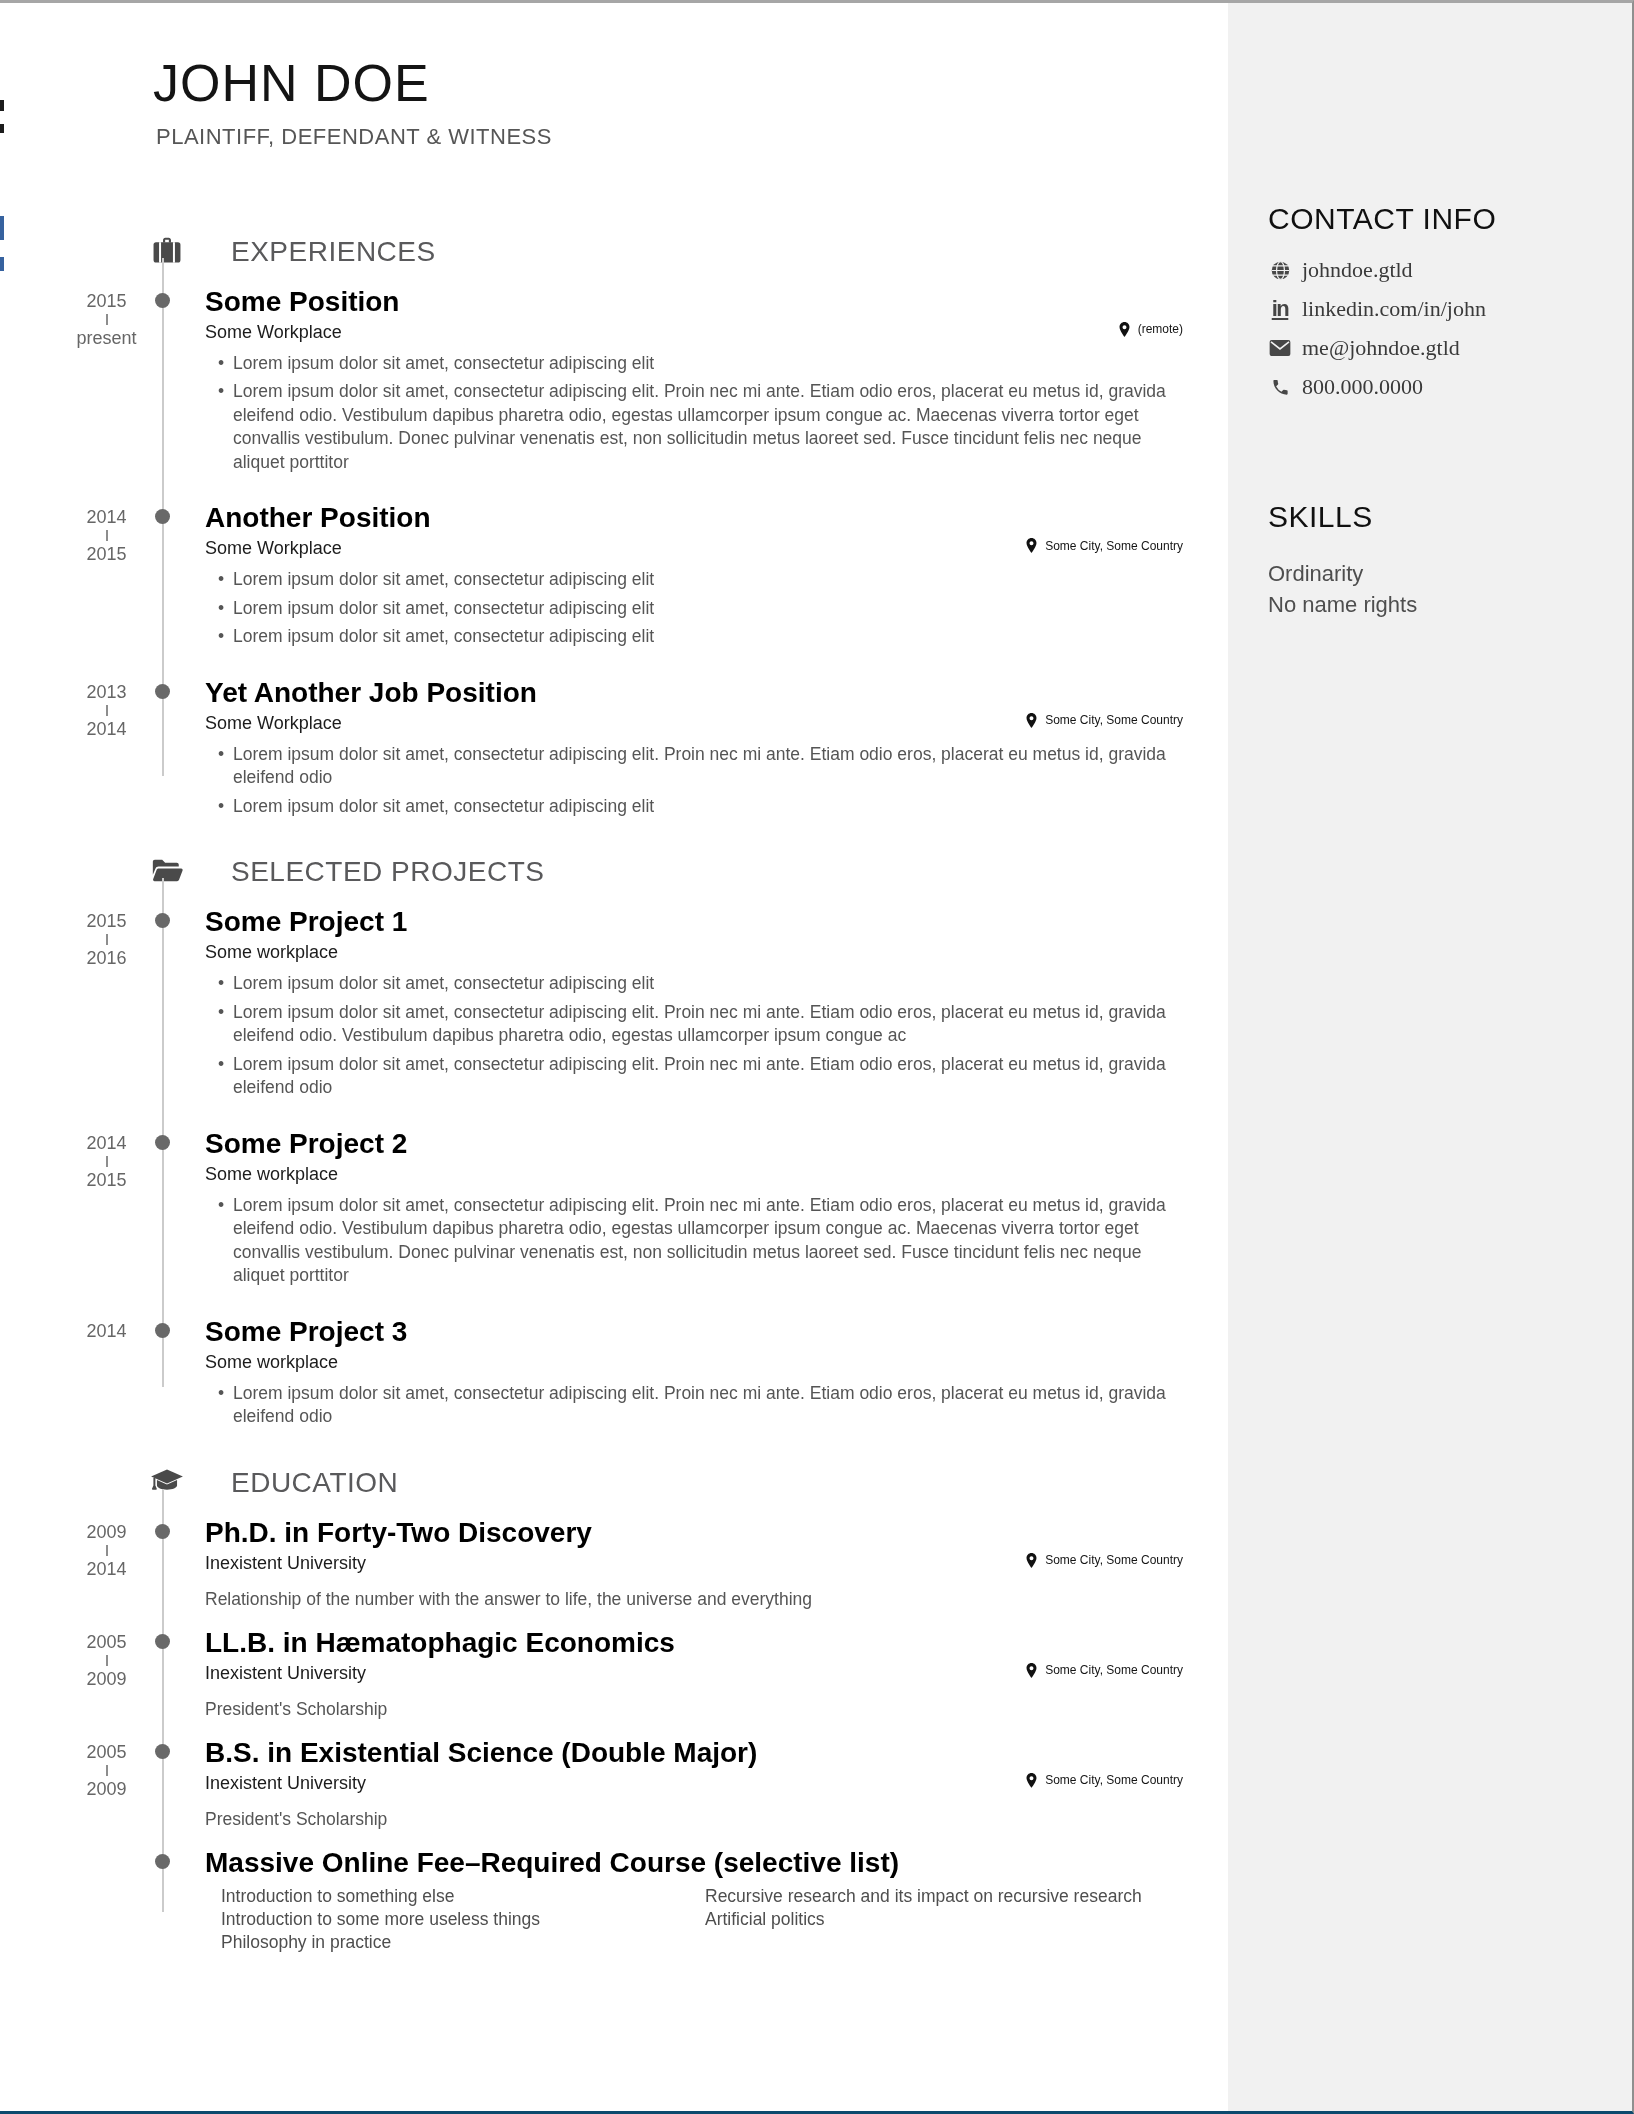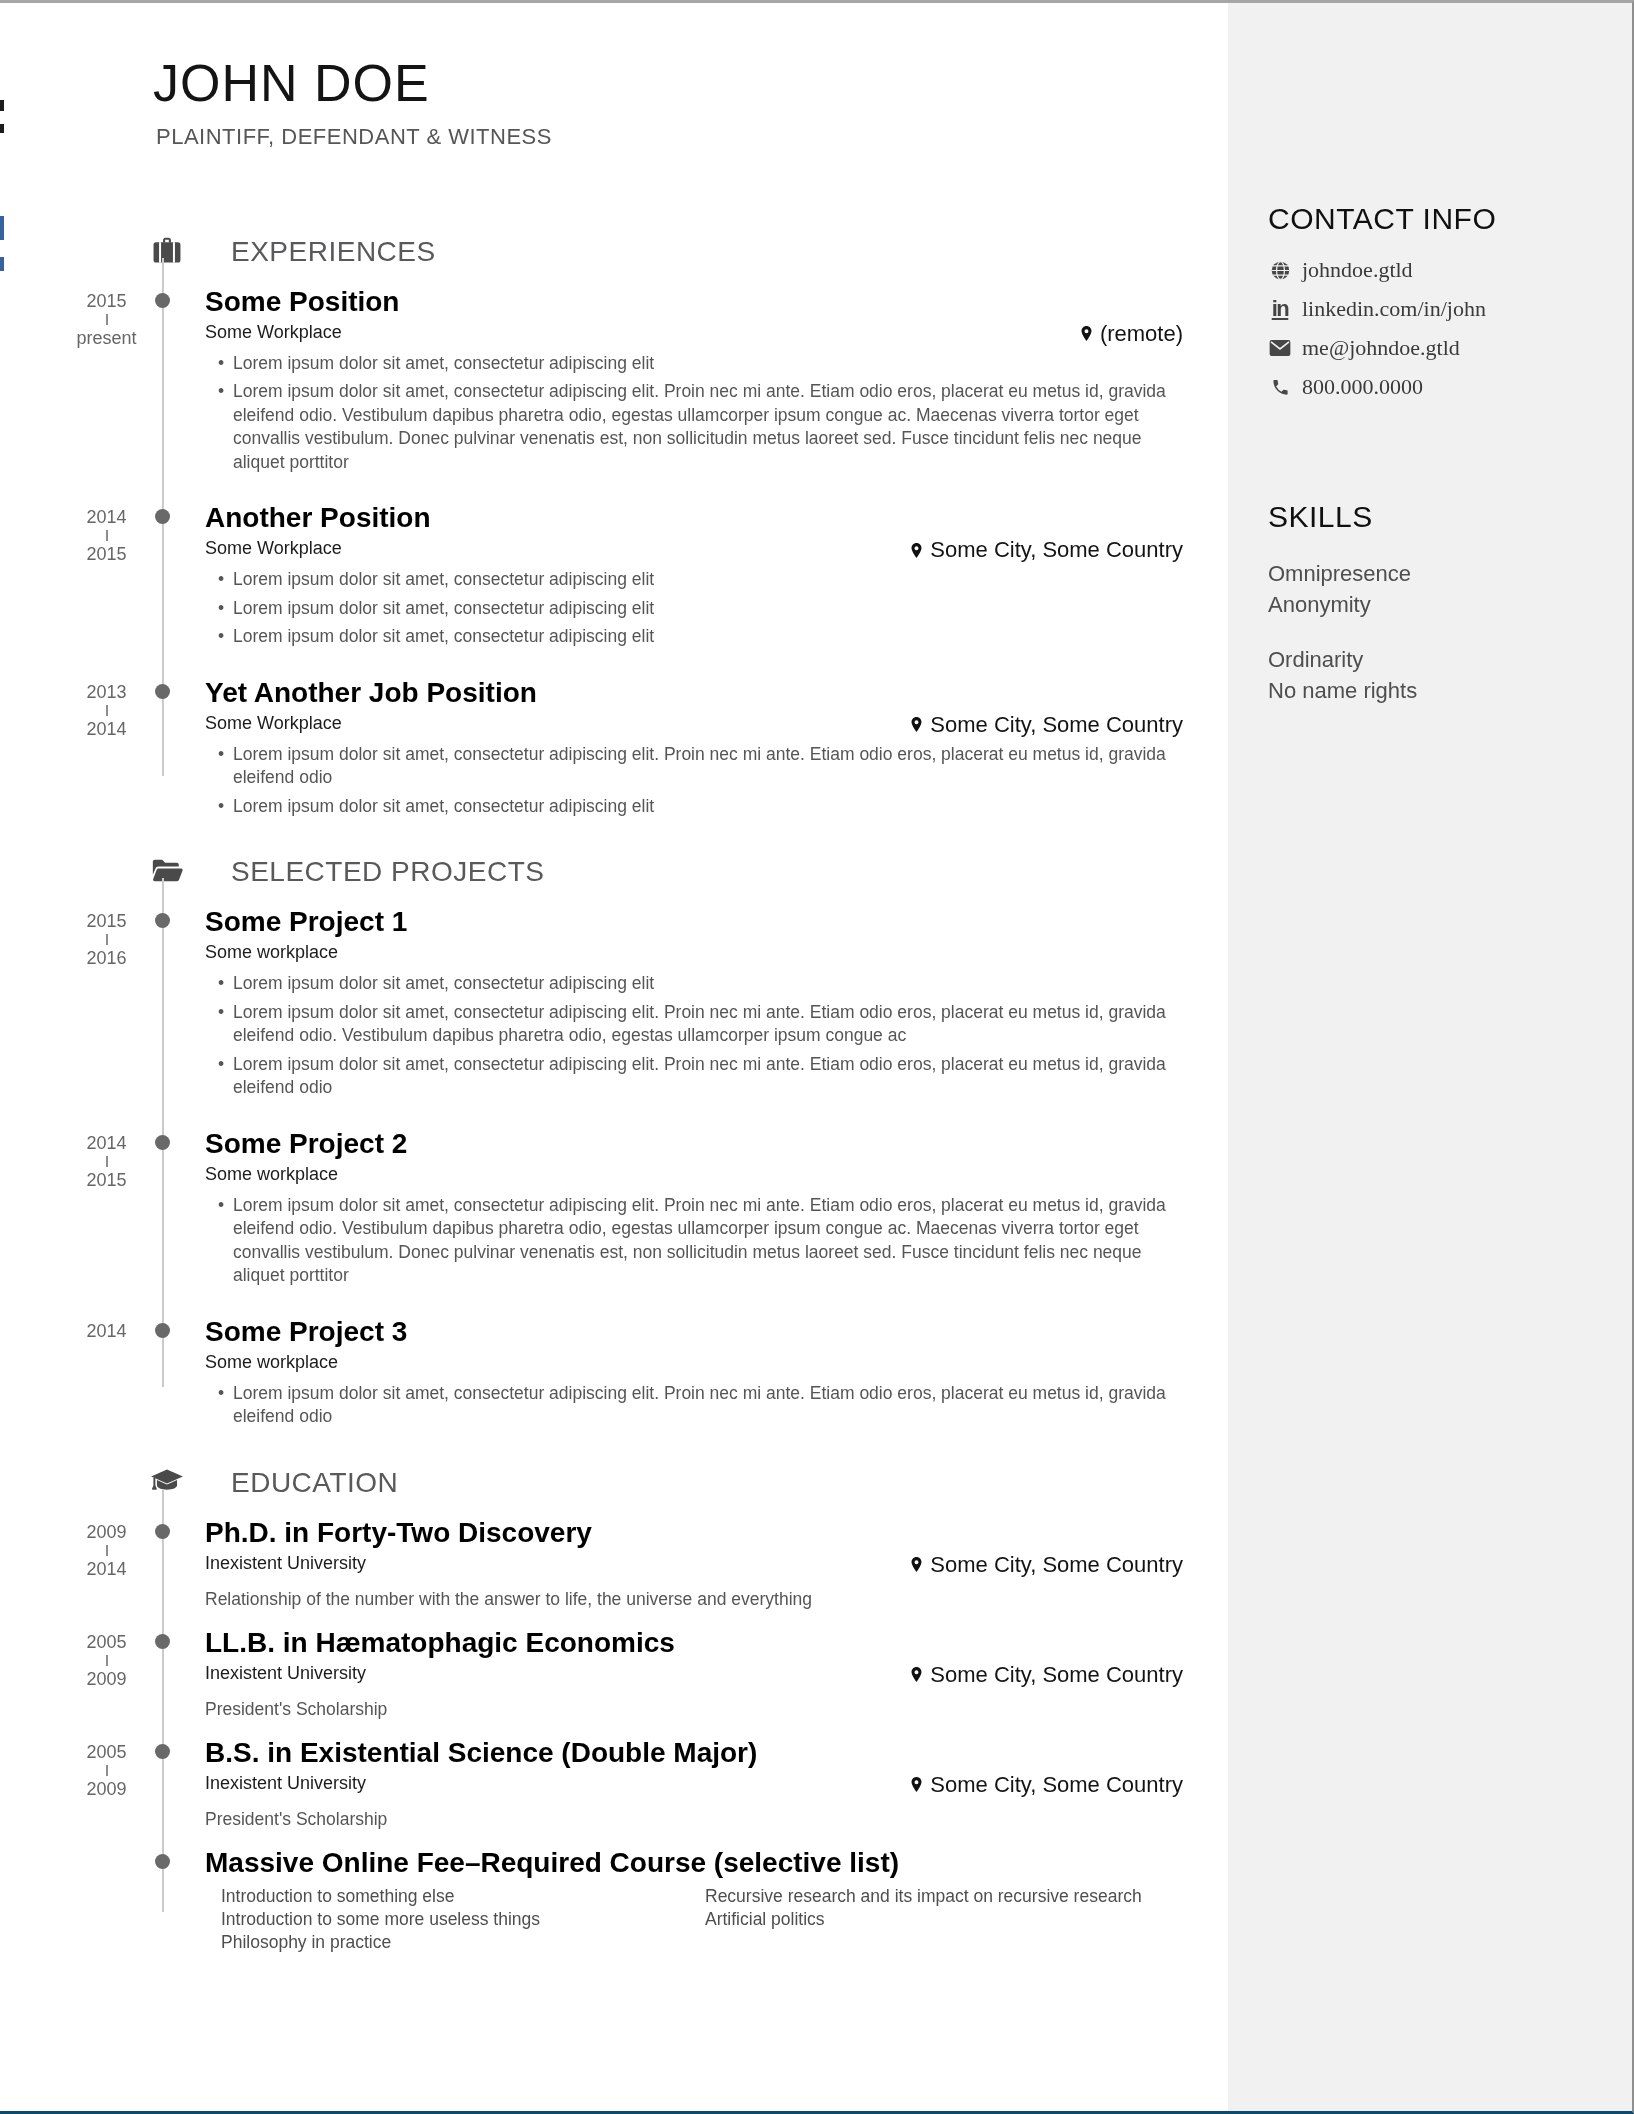--- a/index.html
+++ b/index.html
@@ -21,21 +21,21 @@
   .sec-body{position:relative;margin-top:20px;}
   .sec-body::before{content:"";position:absolute;left:162px;top:-30px;bottom:42px;width:2px;background:#cbcbcb;}
   .entry{position:relative;padding:0 47px 0 205px;margin-bottom:30px;}
   .section.edu .entry{margin-bottom:18px;}
   .entry:last-child{margin-bottom:0;}
   .dot{position:absolute;left:155px;top:5px;width:15px;height:15px;border-radius:50%;background:#696969;}
   .years{position:absolute;left:49px;top:3px;width:115px;text-align:center;font-size:18px;color:#666;line-height:20px;}
   .ysep{width:2px;height:11px;background:#8d8d8d;margin:3px auto;}
   .etitle{margin:0;font-size:28px;line-height:27px;font-weight:bold;color:#000;}
   .eorg{margin-top:5px;font-size:18px;line-height:24px;color:#1c1c1c;}
-  .eloc{position:absolute;top:33px;right:47px;display:flex;align-items:center;font-size:22px;color:#141414;white-space:nowrap;}
+  .eloc{position:absolute;top:33px;right:47px;display:flex;align-items:center;font-size:12px;color:#141414;white-space:nowrap;}
   .eloc svg{margin-right:7px;flex:0 0 auto;}
   .ebullets{margin:8px 0 0;padding:0;list-style:none;}
   .ebullets li{position:relative;padding-left:28px;margin-top:5px;font-size:17.5px;line-height:23.5px;color:#555;}
   .ebullets li::before{content:"\2022";position:absolute;left:13px;color:#555;}
   .edetail{margin-top:12px;font-size:17.5px;line-height:24px;color:#555;}
   .courses{display:flex;margin-top:9px;padding-left:16px;}
   .ccol{font-size:17.5px;line-height:23px;color:#4e4e4e;}
   .ccol-left{width:484px;flex:0 0 auto;}
   
   .sidebar{position:absolute;top:0;right:0;bottom:0;width:404px;background:#f1f1f1;box-sizing:border-box;padding:199px 28px 0 40px;}
@@ -337,24 +337,20 @@
           </svg>
         </span>
         <span class="ctext">800.000.0000</span>
       </div>
 
     </div>
 
     <div class="skills">
       <h2 class="side-title">SKILLS</h2>
       <div class="sgroup">
-        <div class="skill">Omnipresence</div>
-        <div class="skill">Anonymity</div>
-      </div>
-      <div class="sgroup">
         <div class="skill">Ordinarity</div>
         <div class="skill">No name rights</div>
       </div>
     </div>
 
   </aside>
 
 </div>
 
 </body></html>

